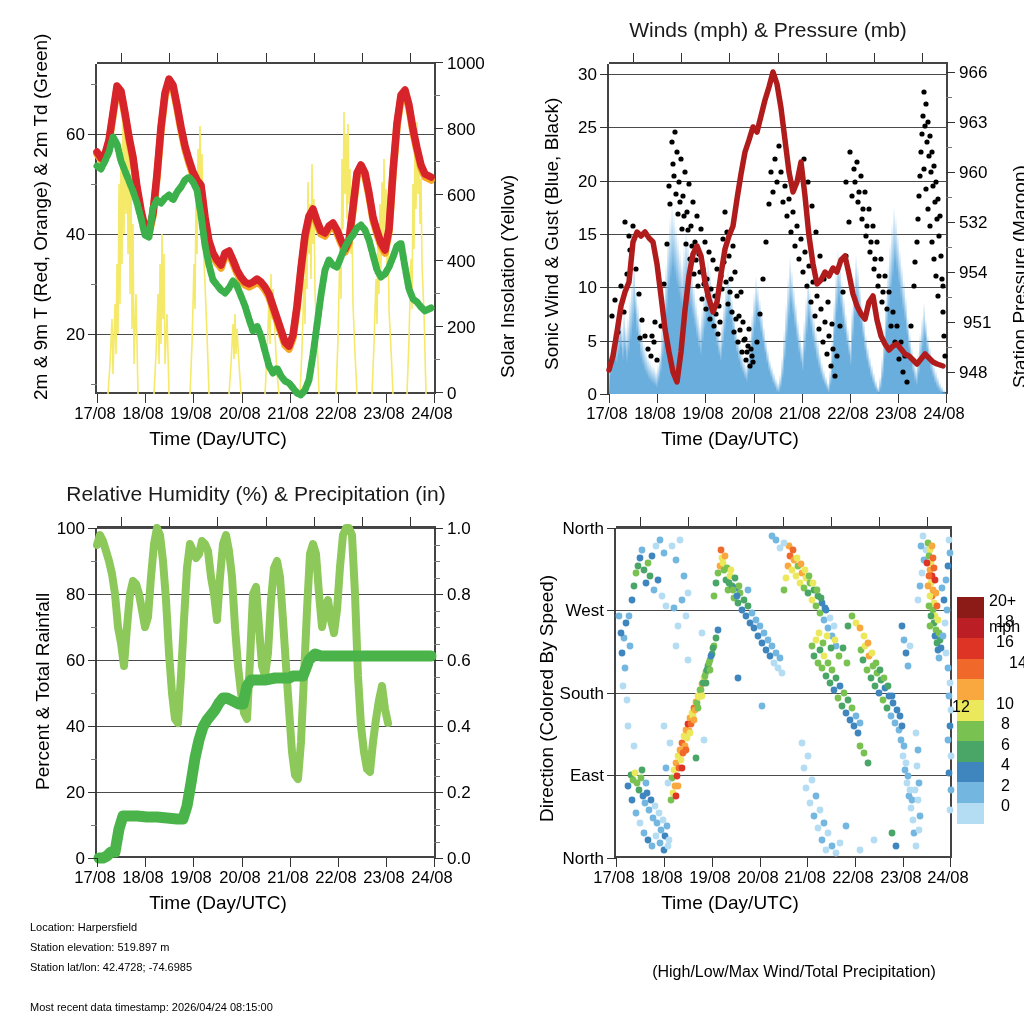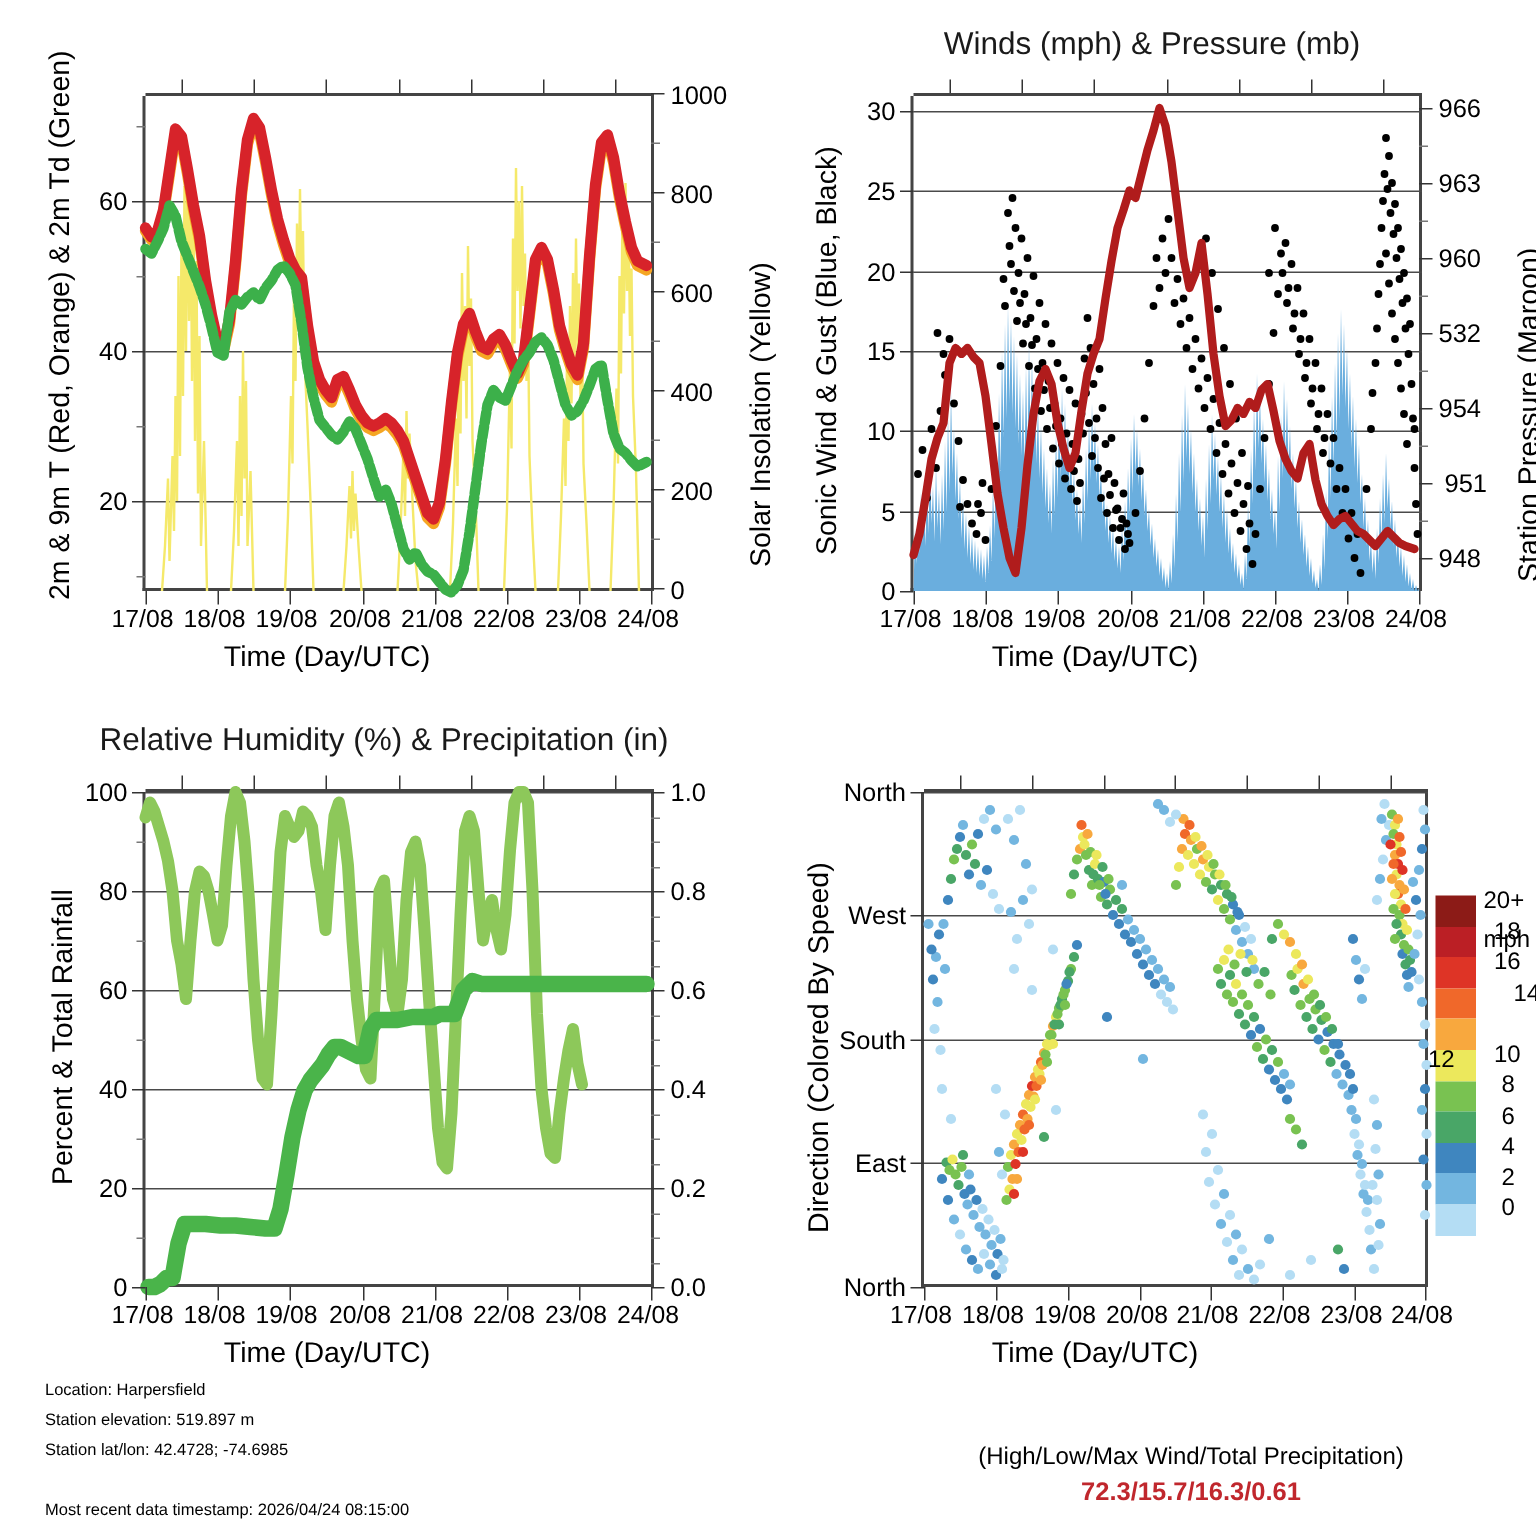--- a/index.html
+++ b/index.html
@@ -1067,15 +1067,14 @@
   <div class="cbar-lab" style="left:1001px;top:756px;">4</div>
   <div class="cbar-lab" style="left:1001px;top:777px;">2</div>
   <div class="cbar-lab" style="left:1001px;top:797px;">0</div>
 
   <div class="footL" style="left:30px;top:918px;">Location: Harpersfield</div>
   <div class="footL" style="left:30px;top:938px;">Station elevation: 519.897 m</div>
   <div class="footL" style="left:30px;top:958px;">Station lat/lon: 42.4728; -74.6985</div>
   <div class="footL" style="left:30px;top:998px;">Most recent data timestamp: 2026/04/24 08:15:00</div>
 
   <div class="footR" style="left:584px;top:961px;width:420px;">(High/Low/Max Wind/Total Precipitation)</div>
-  <div class="footR extreme-val" style="left:584px;top:984px;width:420px;">72.3/15.7/16.3/0.61</div>
 
 </div>
 
 </body></html>

